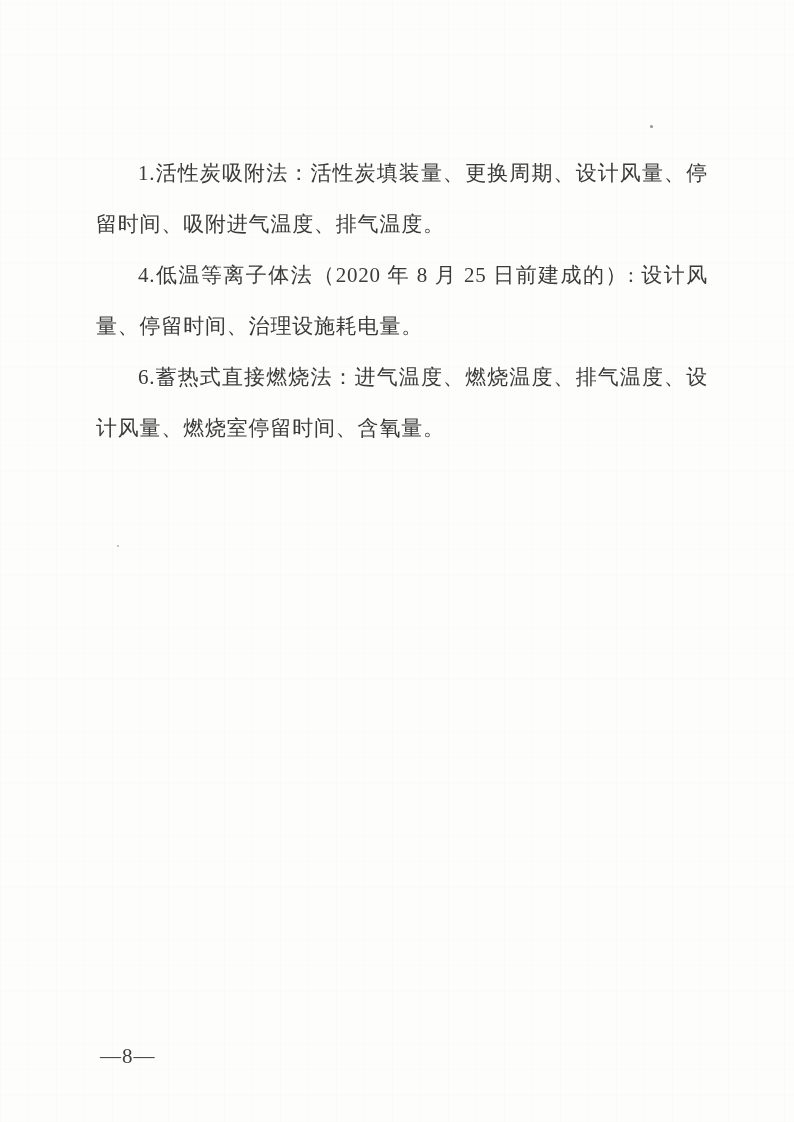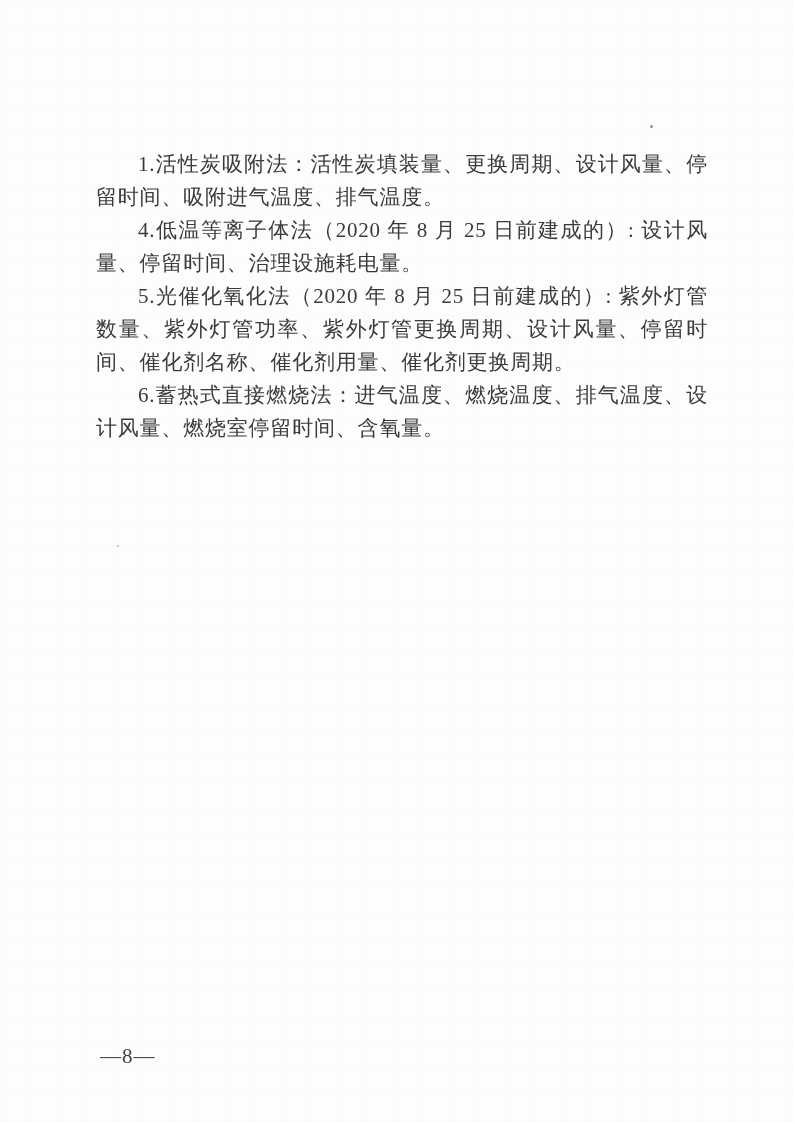--- a/index.html
+++ b/index.html
@@ -29,21 +29,21 @@
   }
   .content {
     position: absolute;
     left: 96px;
     top: 148px;
     width: 612px;
   }
   .content p {
     margin: 0;
     font-size: 21px;
-    line-height: 33px;
+    line-height: 51px;
     letter-spacing: 0.8px;
     text-indent: 2em;
     text-align: justify;
     text-align-last: left;
     text-justify: inter-ideograph;
   }
   .page-number {
     position: absolute;
     left: 100px;
     top: 1044px;
@@ -61,21 +61,20 @@
   .speck-1 { left: 650px; top: 125px; }
   .speck-2 { left: 117px; top: 545px; width: 2px; height: 2px; background: rgba(60,60,60,0.4); }
 </style>
 </head>
 <body>
 
 <div class="page">
   <div class="content">
     <p>1.活性炭吸附法：活性炭填装量、更换周期、设计风量、停留时间、吸附进气温度、排气温度。</p>
     <p>4.低温等离子体法（2020 年 8 月 25 日前建成的）: 设计风量、停留时间、治理设施耗电量。</p>
-    <p>5.光催化氧化法（2020 年 8 月 25 日前建成的）: 紫外灯管数量、紫外灯管功率、紫外灯管更换周期、设计风量、停留时间、催化剂名称、催化剂用量、催化剂更换周期。</p>
     <p>6.蓄热式直接燃烧法：进气温度、燃烧温度、排气温度、设计风量、燃烧室停留时间、含氧量。</p>
   </div>
 
   <div class="page-number">—8—</div>
 
   <span class="speck speck-1"></span>
   <span class="speck speck-2"></span>
 </div>
 
 </body></html>

